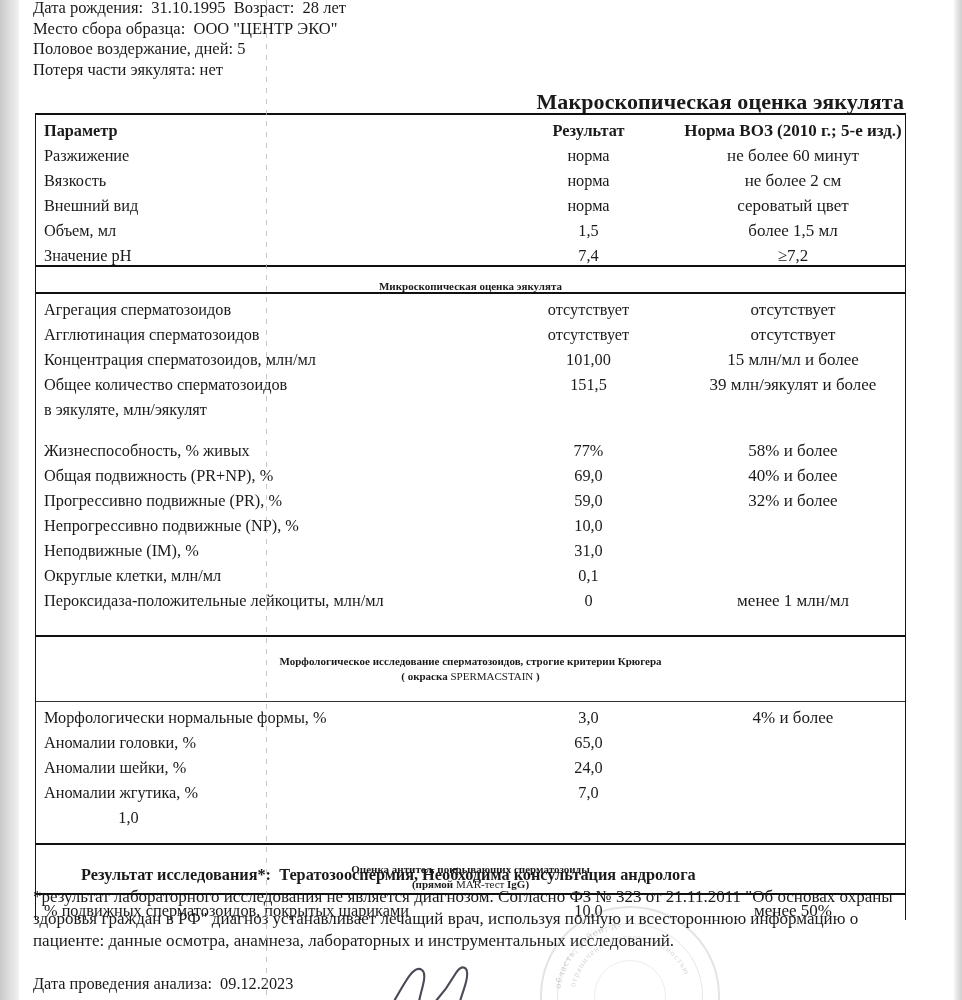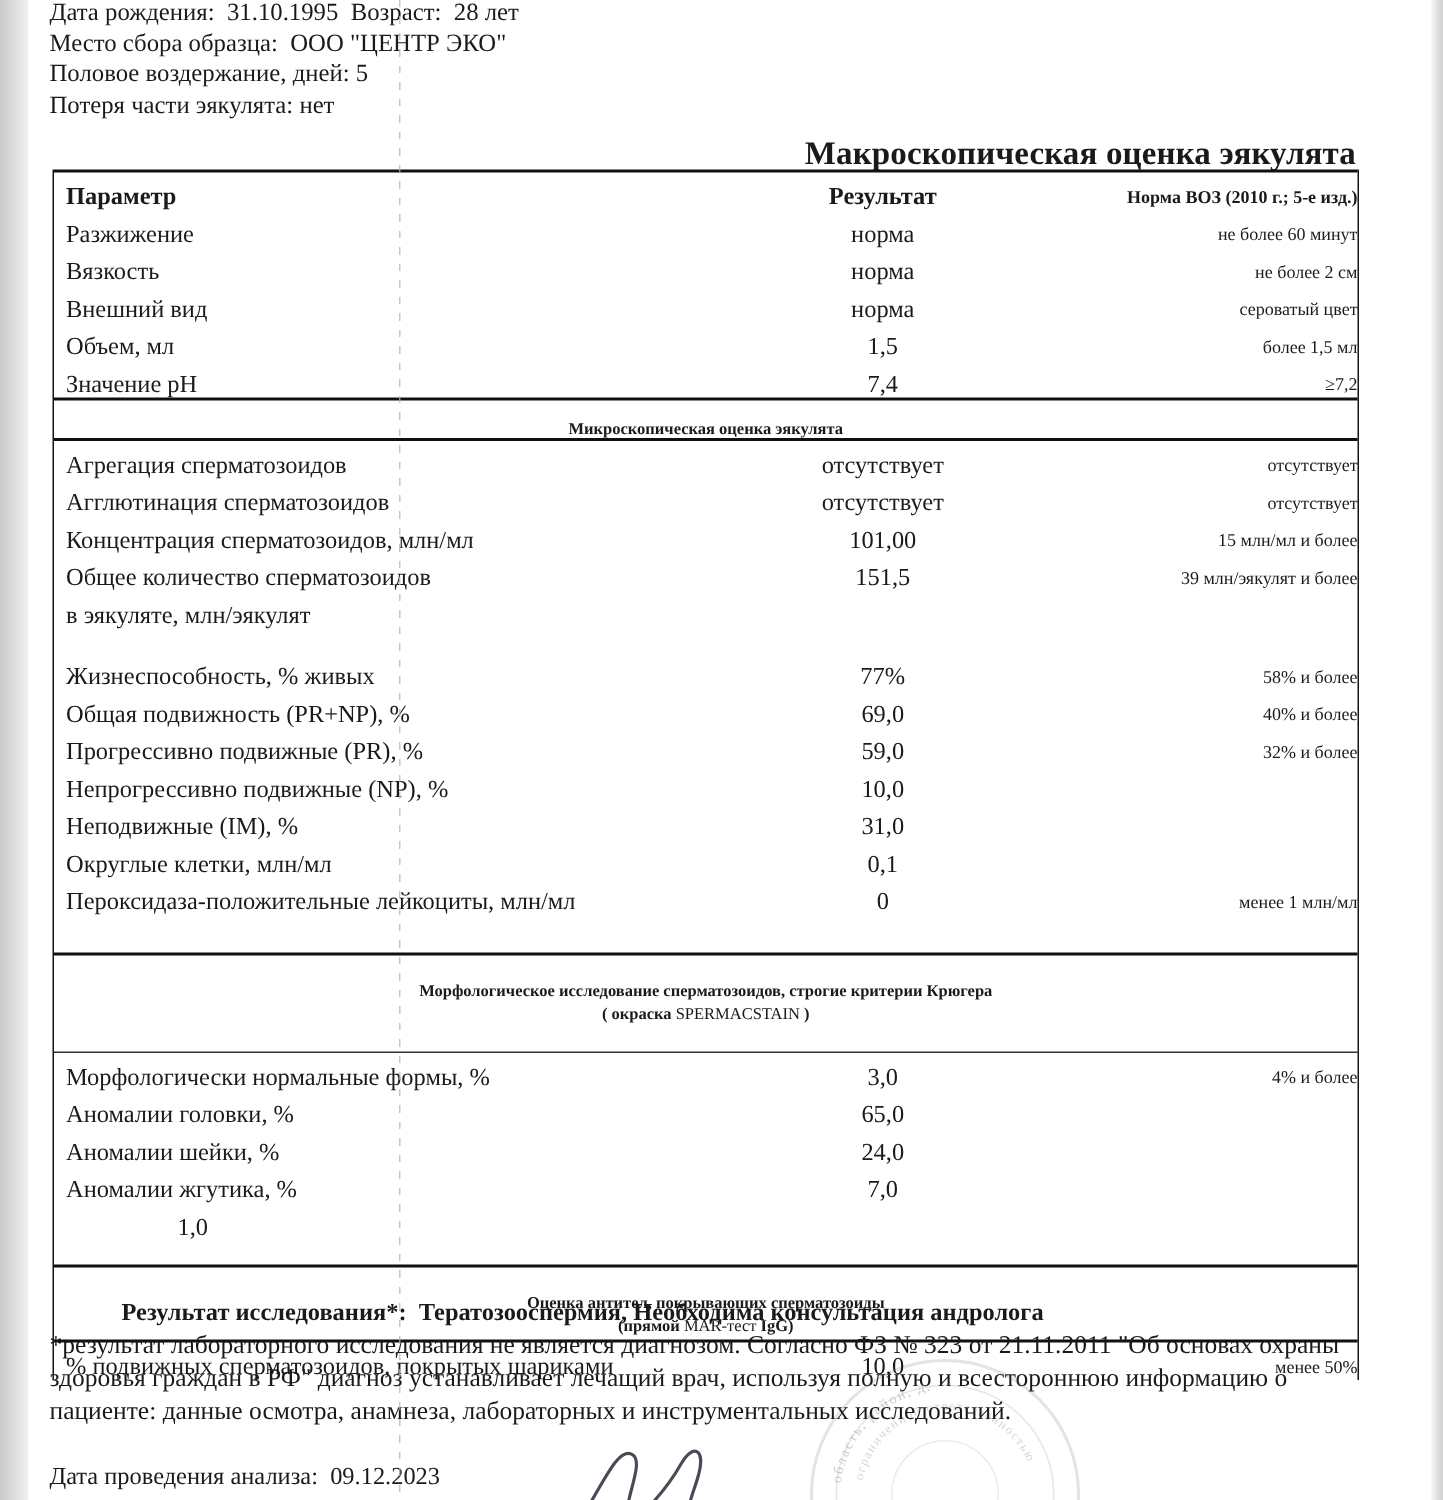--- a/index.html
+++ b/index.html
@@ -69,22 +69,22 @@
   }
   .row .c-param {
     width: 460px; padding-left: 8px;
     font-size: 16.3px; line-height: 18px;
   }
   .row .c-res {
     width: 185px; text-align: center;
     font-size: 16.3px; line-height: 18px;
   }
   .row .c-norm {
-    flex: 1; text-align: right;
-    font-size: 12px; line-height: 18px;
+    flex: 1; text-align: center;
+    font-size: 17px; line-height: 18px;
   }
   .row.head .c-param,
   .row.head .c-res,
   .row.head .c-norm { font-weight: bold; }
 
   .band {
     height: 25px;
     display: flex; align-items: flex-end; justify-content: center;
     font-size: 11px; font-weight: bold;
   }

